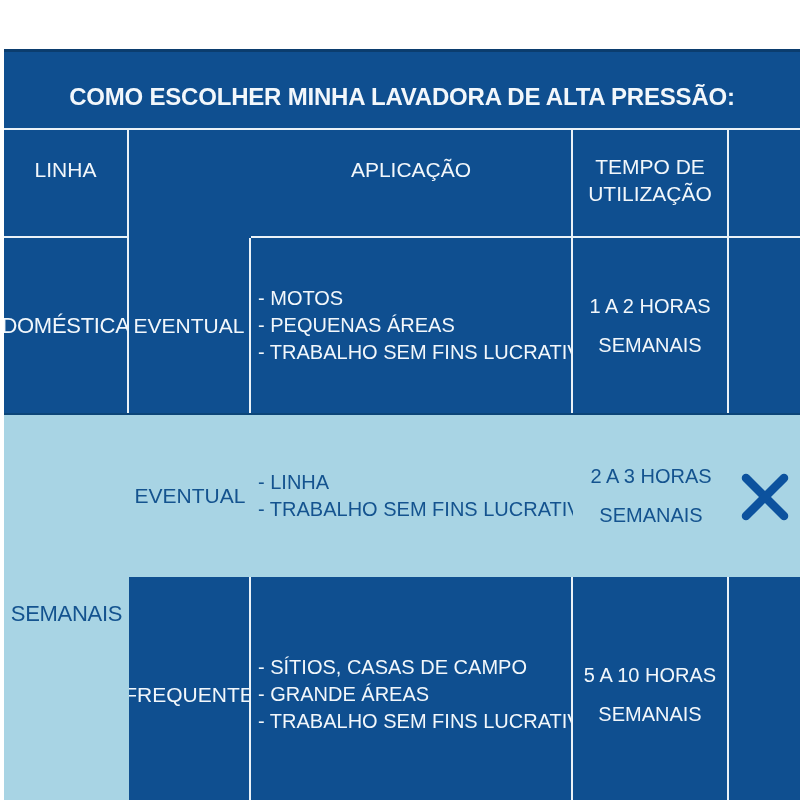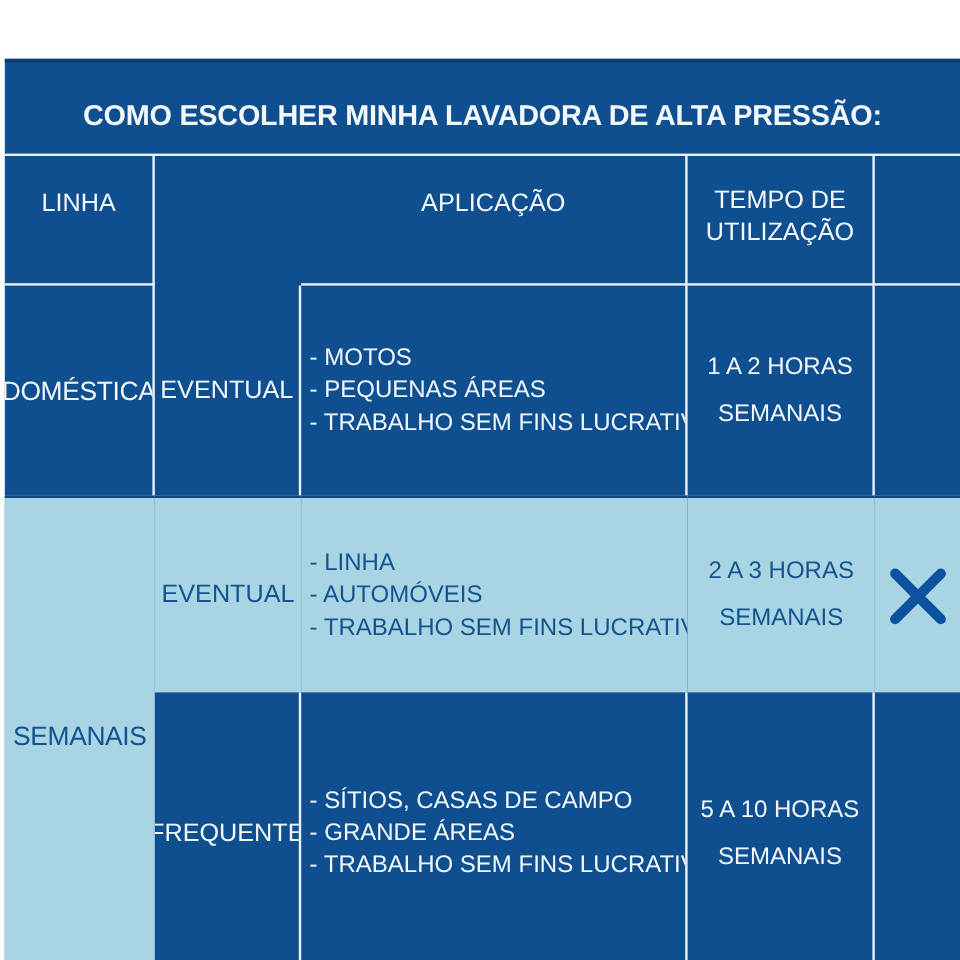--- a/index.html
+++ b/index.html
@@ -100,21 +100,20 @@
 
     <div class="cell comercial-cell">
       <span class="big">SEMANAIS</span>
     </div>
 
     <div class="cell r4 c2 band">
       <span class="uso">EVENTUAL</span>
     </div>
     <div class="cell r4 c3 band list">
       <div>- LINHA</div>
-      <div>- AUTOMÓVEIS</div>
       <div>- TRABALHO SEM FINS LUCRATIVOS</div>
     </div>
     <div class="cell r4 c4 band tempo">
       <div>2 A 3 HORAS</div>
       <div>SEMANAIS</div>
     </div>
     <div class="cell r4 c5 band">
       <svg class="xmark" width="52" height="53" viewBox="0 0 52 53" aria-hidden="true">
         <line x1="7" y1="8" x2="45" y2="46"></line>
         <line x1="45" y1="8" x2="7" y2="46"></line>

